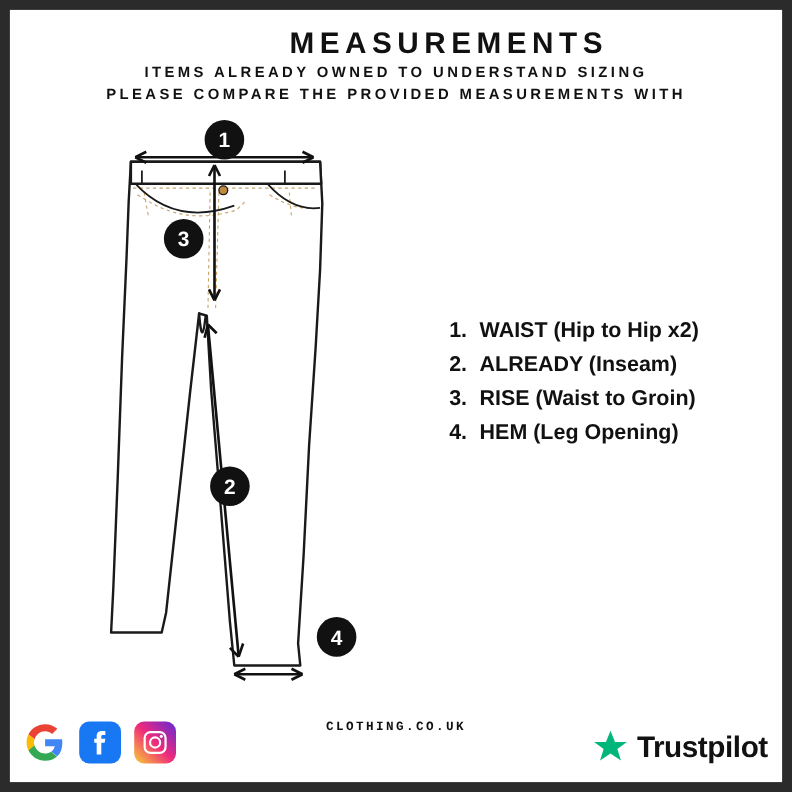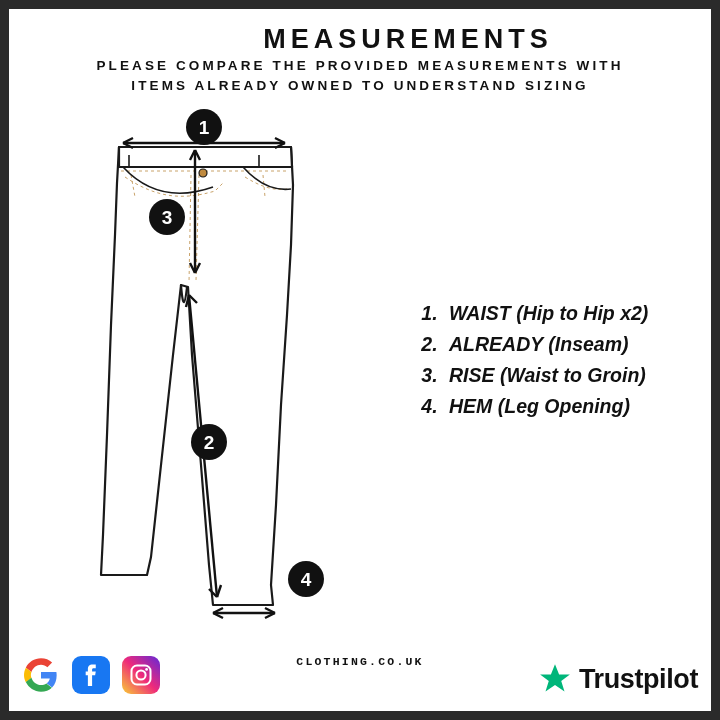--- a/index.html
+++ b/index.html
@@ -58,24 +58,23 @@
     height: 520px;
   }
 
   .legend {
     position: absolute;
     left: 400px;
     top: 285px;
     width: 290px;
   }
   .legend ol {
-    margin: 13px;
+    margin: 0;
     padding: 0 0 0 30px;
     list-style: decimal;
-    font-style: italic;
   }
   .legend li {
     font-size: 19.5px;
     font-weight: bold;
     color: #111111;
     line-height: 31px;
     padding-left: 6px;
   }
 
   
@@ -153,22 +152,22 @@
 <div id="page">
 
   <div class="frame-top"></div>
   <div class="frame-bottom"></div>
   <div class="frame-left"></div>
   <div class="frame-right"></div>
 
   <div class="title">MEASUREMENTS</div>
 
   <div class="subtitle">
+    <div>ITEMS ALREADY OWNED TO UNDERSTAND SIZING</div>
     <div>PLEASE COMPARE THE PROVIDED MEASUREMENTS WITH</div>
-    <div>ITEMS ALREADY OWNED TO UNDERSTAND SIZING</div>
   </div>
 
   <div class="diagram">
     <svg width="290" height="520" viewBox="0 0 290 520" xmlns="http://www.w3.org/2000/svg">
       <g fill="#ffffff" stroke="#1a1a1a" stroke-width="2.2" stroke-linejoin="round" stroke-linecap="round">
 
         <path d="M24,42
                  L196,42
                  L198,80
                  L196,140

